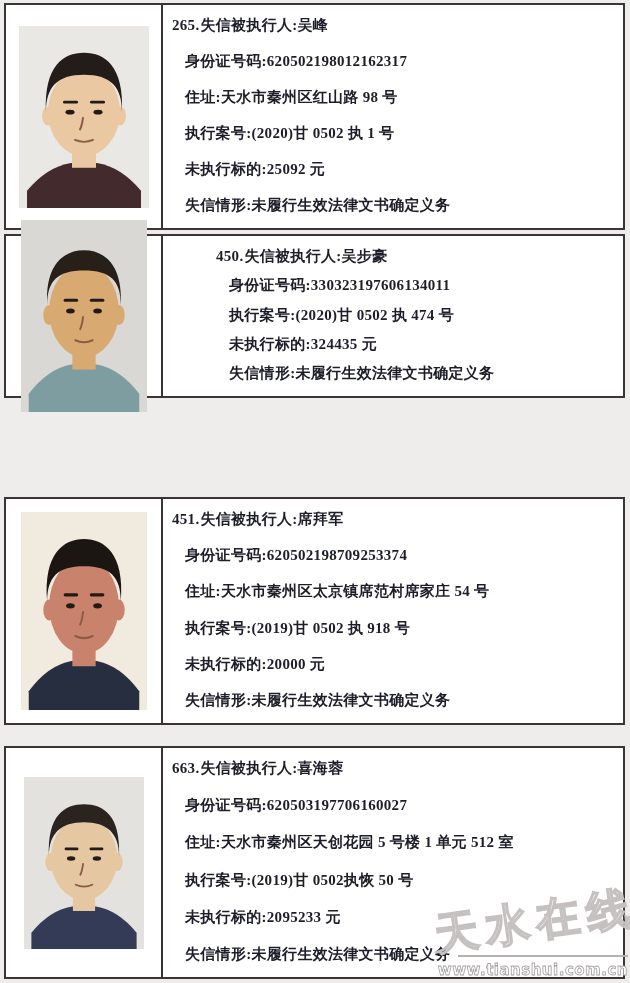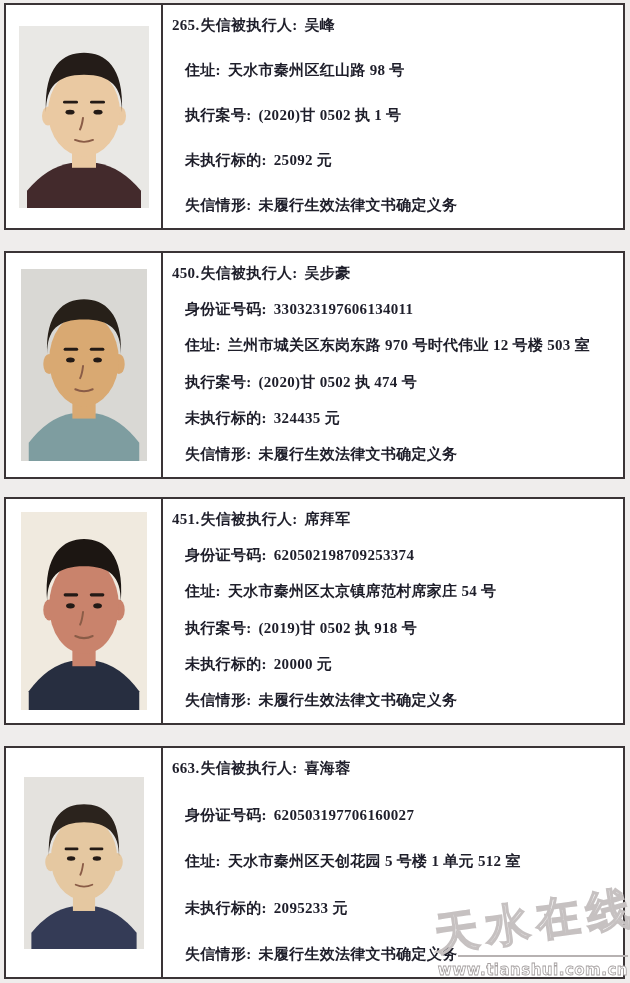--- a/index.html
+++ b/index.html
@@ -11,21 +11,21 @@
     font-family:"Liberation Serif","DejaVu Sans",serif;
   }
   .card{
     position:absolute;left:4px;width:621px;
     background:#ffffff;
     border:2px solid #3a3436;
     box-sizing:border-box;
     display:flex;
   }
   .c1{top:3px;height:227px;}
-  .c2{top:251px;height:228px;}
+  .c2{top:234px;height:164px;gap:44px;}
   .c3{top:497px;height:228px;}
   .c4{top:746px;height:233px;}
 
   .photo-col{
     width:157px;min-width:157px;
     border-right:2px solid #3a3436;
     box-sizing:border-box;
     display:flex;align-items:center;justify-content:center;
     background:#ffffff;
   }
@@ -49,21 +49,21 @@
     overflow:hidden;
   }
   .line{
     font-weight:bold;
     font-size:15px;
     color:#1e1e2a;
     letter-spacing:0.3px;
     white-space:nowrap;
   }
   .line.indent{padding-left:13px;}
-  .label{margin-right:7px;}
+  .label{}
   .num{margin-right:1px;}
 
   .wm-brand{
     position:absolute;right:-8px;bottom:32px;
     z-index:5;
     transform:rotate(-8deg);
     font-family:"DejaVu Sans",sans-serif;
     font-weight:bold;
     font-size:44px;
     letter-spacing:7px;
@@ -103,20 +103,21 @@
       <rect class="ph-dark" x="44" y="78" width="15" height="3" rx="1.5"></rect>
       <rect class="ph-dark" x="71" y="78" width="15" height="3" rx="1.5"></rect>
       <ellipse class="ph-dark" cx="51" cy="90" rx="4.5" ry="2.5"></ellipse>
       <ellipse class="ph-dark" cx="79" cy="90" rx="4.5" ry="2.5"></ellipse>
       <path class="ph-line" d="M64,96 Q63,104 61,108"></path>
       <path class="ph-line" d="M56,119 Q65,123 74,119"></path>
     </svg>
   </div>
   <div class="text-col">
     <div class="line"><span class="num">265.</span><span class="label">失信被执行人:</span><span>吴峰</span></div>
+    <div class="line indent"><span class="label">身份证号码:</span><span>620502198012162317</span></div>
     <div class="line indent"><span class="label">住址:</span><span>天水市秦州区红山路 98 号</span></div>
     <div class="line indent"><span class="label">执行案号:</span><span>(2020)甘 0502 执 1 号</span></div>
     <div class="line indent"><span class="label">未执行标的:</span><span>25092 元</span></div>
     <div class="line indent"><span class="label">失信情形:</span><span>未履行生效法律文书确定义务</span></div>
   </div>
 </div>
 
 <div class="card c2">
   <div class="photo-col">
     <svg class="photo p2" viewBox="0 0 130 190" preserveAspectRatio="none">
@@ -131,21 +132,20 @@
       <rect class="ph-dark" x="71" y="78" width="15" height="3" rx="1.5"></rect>
       <ellipse class="ph-dark" cx="51" cy="90" rx="4.5" ry="2.5"></ellipse>
       <ellipse class="ph-dark" cx="79" cy="90" rx="4.5" ry="2.5"></ellipse>
       <path class="ph-line" d="M64,96 Q63,104 61,108"></path>
       <path class="ph-line" d="M56,119 Q65,123 74,119"></path>
     </svg>
   </div>
   <div class="text-col">
     <div class="line"><span class="num">450.</span><span class="label">失信被执行人:</span><span>吴步豪</span></div>
     <div class="line indent"><span class="label">身份证号码:</span><span>330323197606134011</span></div>
-    <div class="line indent"><span class="label">住址:</span><span>兰州市城关区东岗东路 970 号时代伟业 12 号楼 503 室</span></div>
     <div class="line indent"><span class="label">执行案号:</span><span>(2020)甘 0502 执 474 号</span></div>
     <div class="line indent"><span class="label">未执行标的:</span><span>324435 元</span></div>
     <div class="line indent"><span class="label">失信情形:</span><span>未履行生效法律文书确定义务</span></div>
   </div>
 </div>
 
 <div class="card c3">
   <div class="photo-col">
     <svg class="photo p3" viewBox="0 0 130 190" preserveAspectRatio="none">
       <rect class="ph-bg" x="0" y="0" width="130" height="190"></rect>
@@ -188,20 +188,21 @@
       <ellipse class="ph-dark" cx="51" cy="90" rx="4.5" ry="2.5"></ellipse>
       <ellipse class="ph-dark" cx="79" cy="90" rx="4.5" ry="2.5"></ellipse>
       <path class="ph-line" d="M64,96 Q63,104 61,108"></path>
       <path class="ph-line" d="M56,119 Q65,123 74,119"></path>
     </svg>
   </div>
   <div class="text-col">
     <div class="line"><span class="num">663.</span><span class="label">失信被执行人:</span><span>喜海蓉</span></div>
     <div class="line indent"><span class="label">身份证号码:</span><span>620503197706160027</span></div>
     <div class="line indent"><span class="label">住址:</span><span>天水市秦州区天创花园 5 号楼 1 单元 512 室</span></div>
+    <div class="line indent"><span class="label">执行案号:</span><span>(2019)甘 0502执恢 50 号</span></div>
     <div class="line indent"><span class="label">未执行标的:</span><span>2095233 元</span></div>
     <div class="line indent"><span class="label">失信情形:</span><span>未履行生效法律文书确定义务</span></div>
   </div>
 </div>
 
 <div class="wm-brand">天水在线</div>
 <div class="wm-line"></div>
 <div class="wm-url">www.tianshui.com.cn</div>
 
 </body></html>

